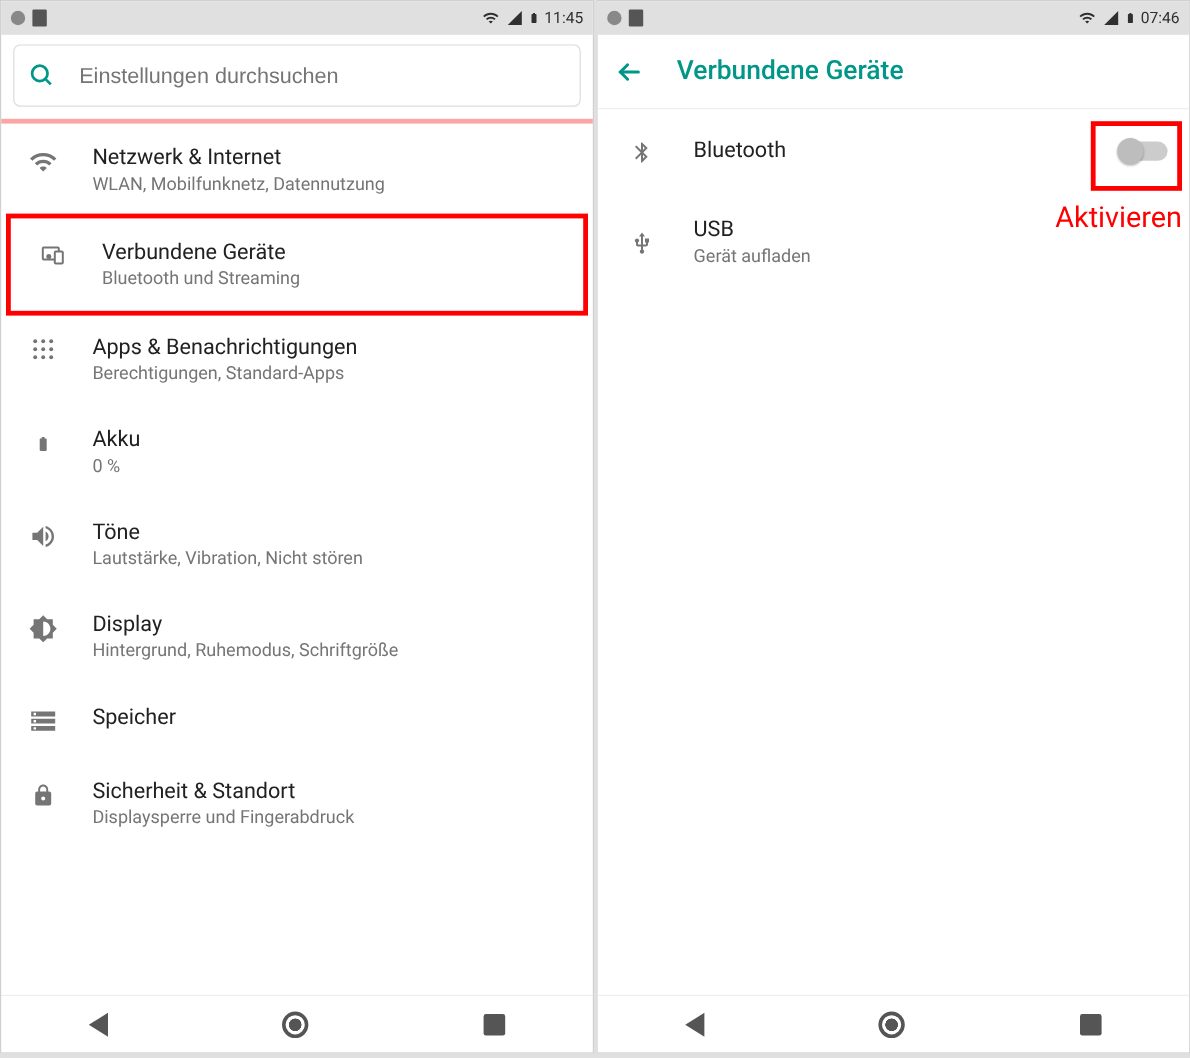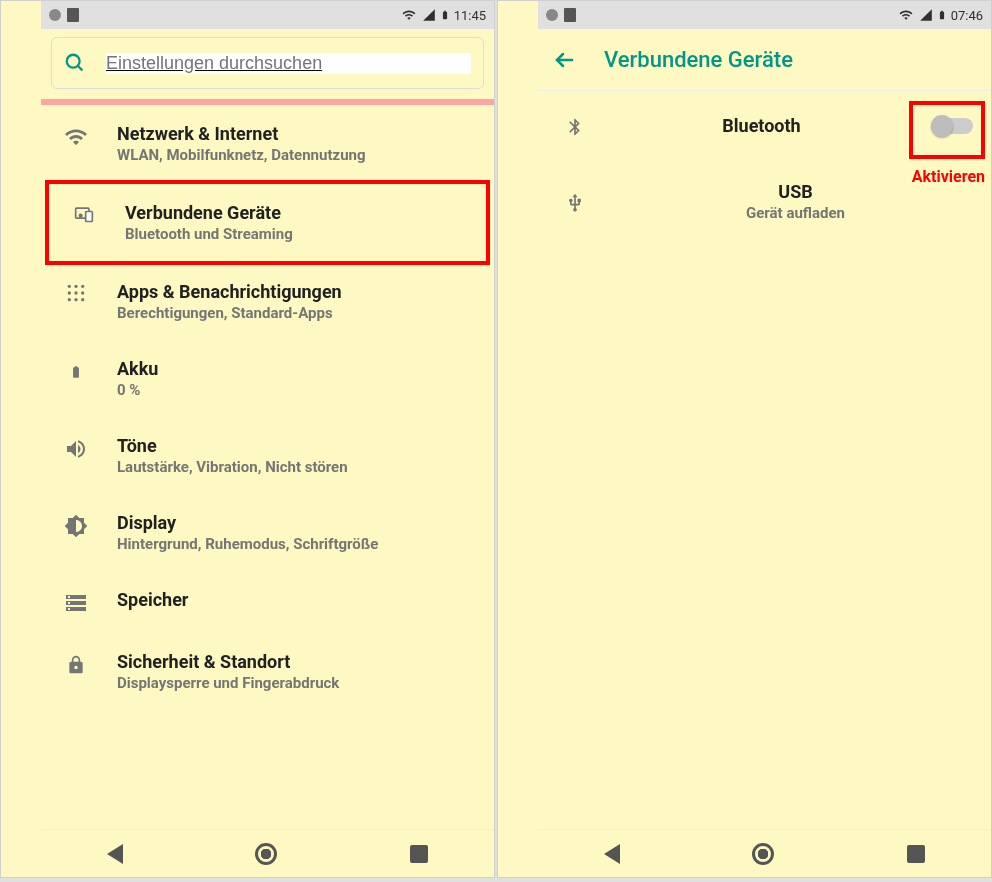--- a/index.html
+++ b/index.html
@@ -7,65 +7,63 @@
     font-family: Roboto, -apple-system, Arial, sans-serif;
     background: #e0e0e0;
     width: 992px;
     height: 882px;
     display: flex;
     gap: 2px;
   }
   .phone {
     width: 531px;
     height: 878px;
-    background: #fef9c3;
+    background: #ffffff;
     display: flex;
     flex-direction: column;
     border: 1px solid #d0d0d0;
     position: relative;
-    padding-left: 40px;
   }
   .status-bar {
     height: 28px;
     background: #e0e0e0;
     display: flex;
     align-items: center;
     padding: 0 8px;
     color: #303030;
     font-size: 13px;
   }
   .status-left { display: flex; align-items: center; gap: 6px; flex: 1; }
   .status-right { display: flex; align-items: center; gap: 4px; }
   .dot { width:12px; height:12px; border-radius:50%; background:#888; }
   .sd { width:12px; height:14px; background:#555; border-radius:1px; }
   .wifi, .cell, .batt { font-size:15px; }
   .search-wrap {
     padding: 8px 10px 10px 10px;
-    border-bottom: 6px solid #fca5a5;
-    text-decoration: underline;
+    border-bottom: 4px solid #fca5a5;
   }
   .search-box {
     display: flex;
     align-items: center;
     border: 1px solid #ddd;
     border-radius: 6px;
     height: 52px;
     padding: 0 12px;
     gap: 20px;
     box-shadow: 0 0 1px rgba(0,0,0,0.05);
   }
   .search-icon { color: #009688; }
   .search-box input {
     border: none;
     font-size: 18px;
     color: #757575;
     flex: 1;
     outline: none;
   }
-  .list { flex: 1; overflow: hidden; font-weight: bold; }
+  .list { flex: 1; overflow: hidden; }
   .row {
     display: flex;
     align-items: flex-start;
     padding: 18px 18px 18px 20px;
     gap: 26px;
     position: relative;
   }
   .icon-col {
     width: 30px;
     display: flex;
@@ -96,21 +94,20 @@
     gap: 28px;
     border-bottom: 1px solid #eee;
   }
   .back { color: #009688; font-size: 22px; }
   .apptitle { color: #009688; font-size: 22px; font-weight: 500; }
   .row2 {
     display: flex;
     align-items: center;
     padding: 20px 18px 20px 22px;
     gap: 28px;
-    text-align: center;
   }
   .toggle {
     width: 40px;
     height: 16px;
     background: #ccc;
     border-radius: 10px;
     position: relative;
   }
   .toggle .knob {
     width: 22px; height: 22px; border-radius: 50%;
@@ -120,22 +117,22 @@
   }
   .red-box {
     position: absolute;
     border: 4px solid #ff0000;
     width: 76px; height: 58px;
     right: 6px; top: 100px;
   }
   .red-label {
     position: absolute;
     color: #ff0000;
-    font-weight: bold;
-    font-size: 16px;
+    font-weight: normal;
+    font-size: 24px;
     right: 6px;
     top: 166px;
   }
   .navbar {
     height: 48px;
     border-top: 1px solid #eee;
     display: flex;
     align-items: center;
     justify-content: space-around;
     color: #555;

